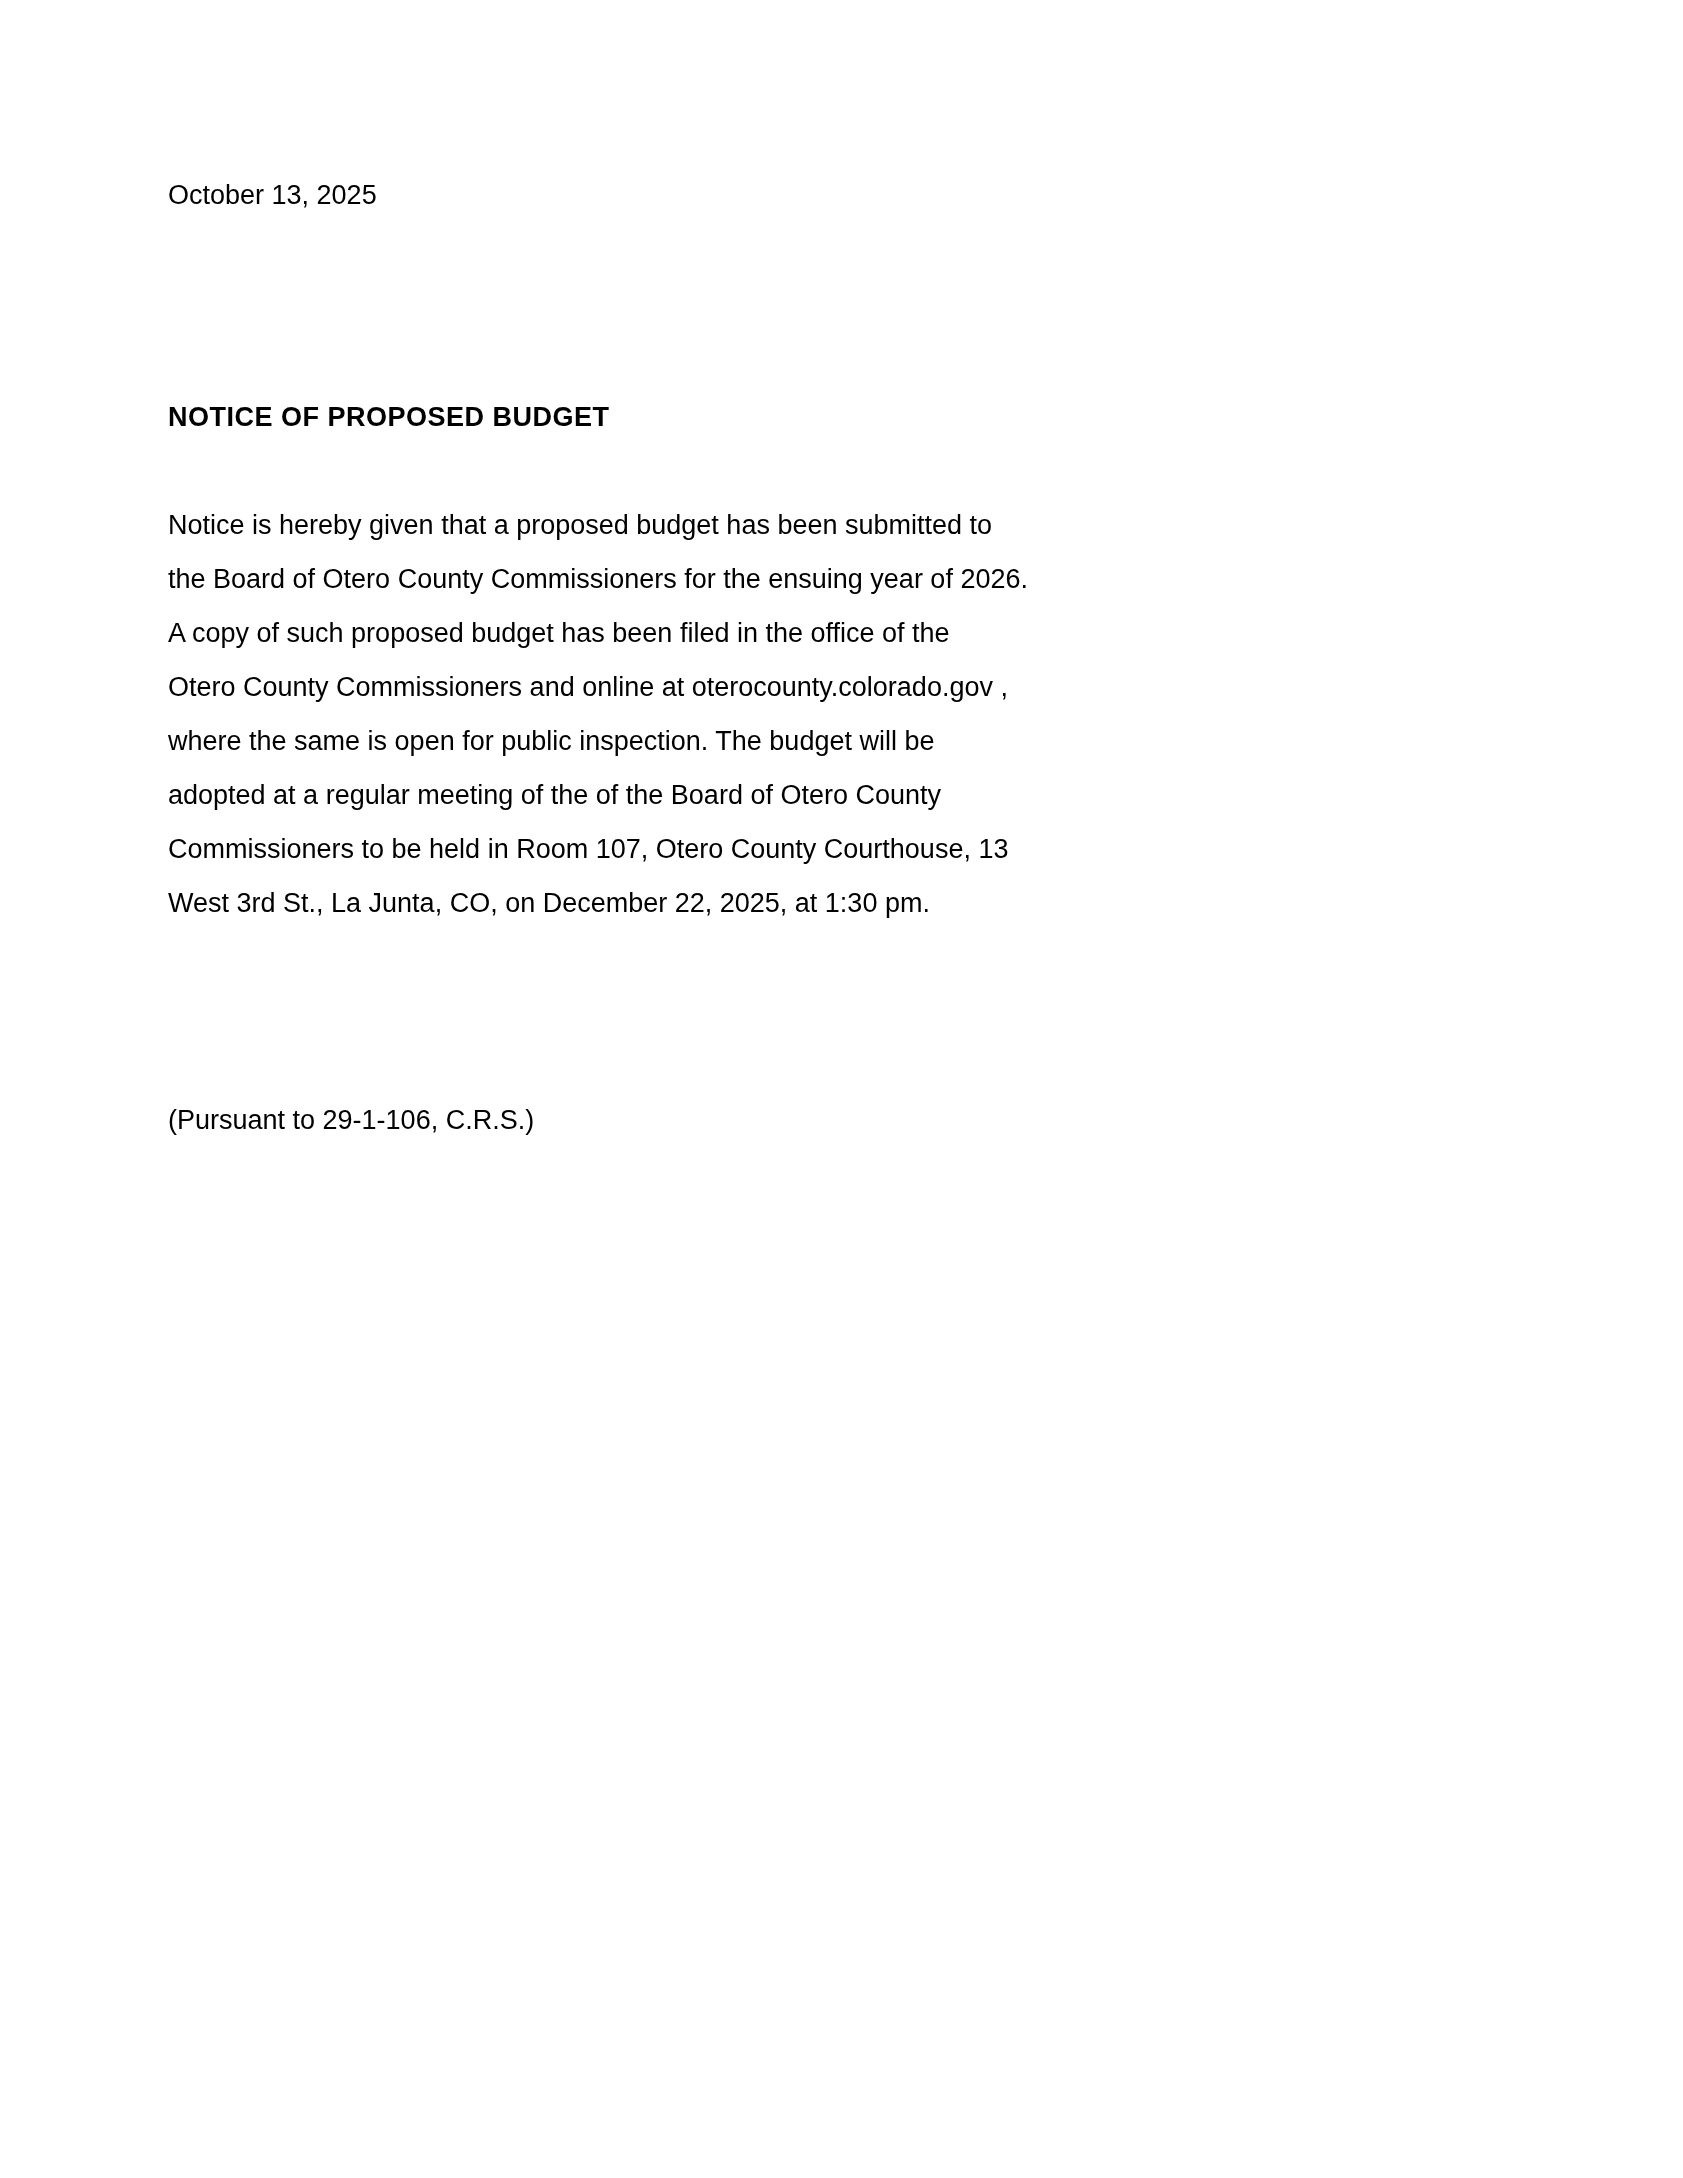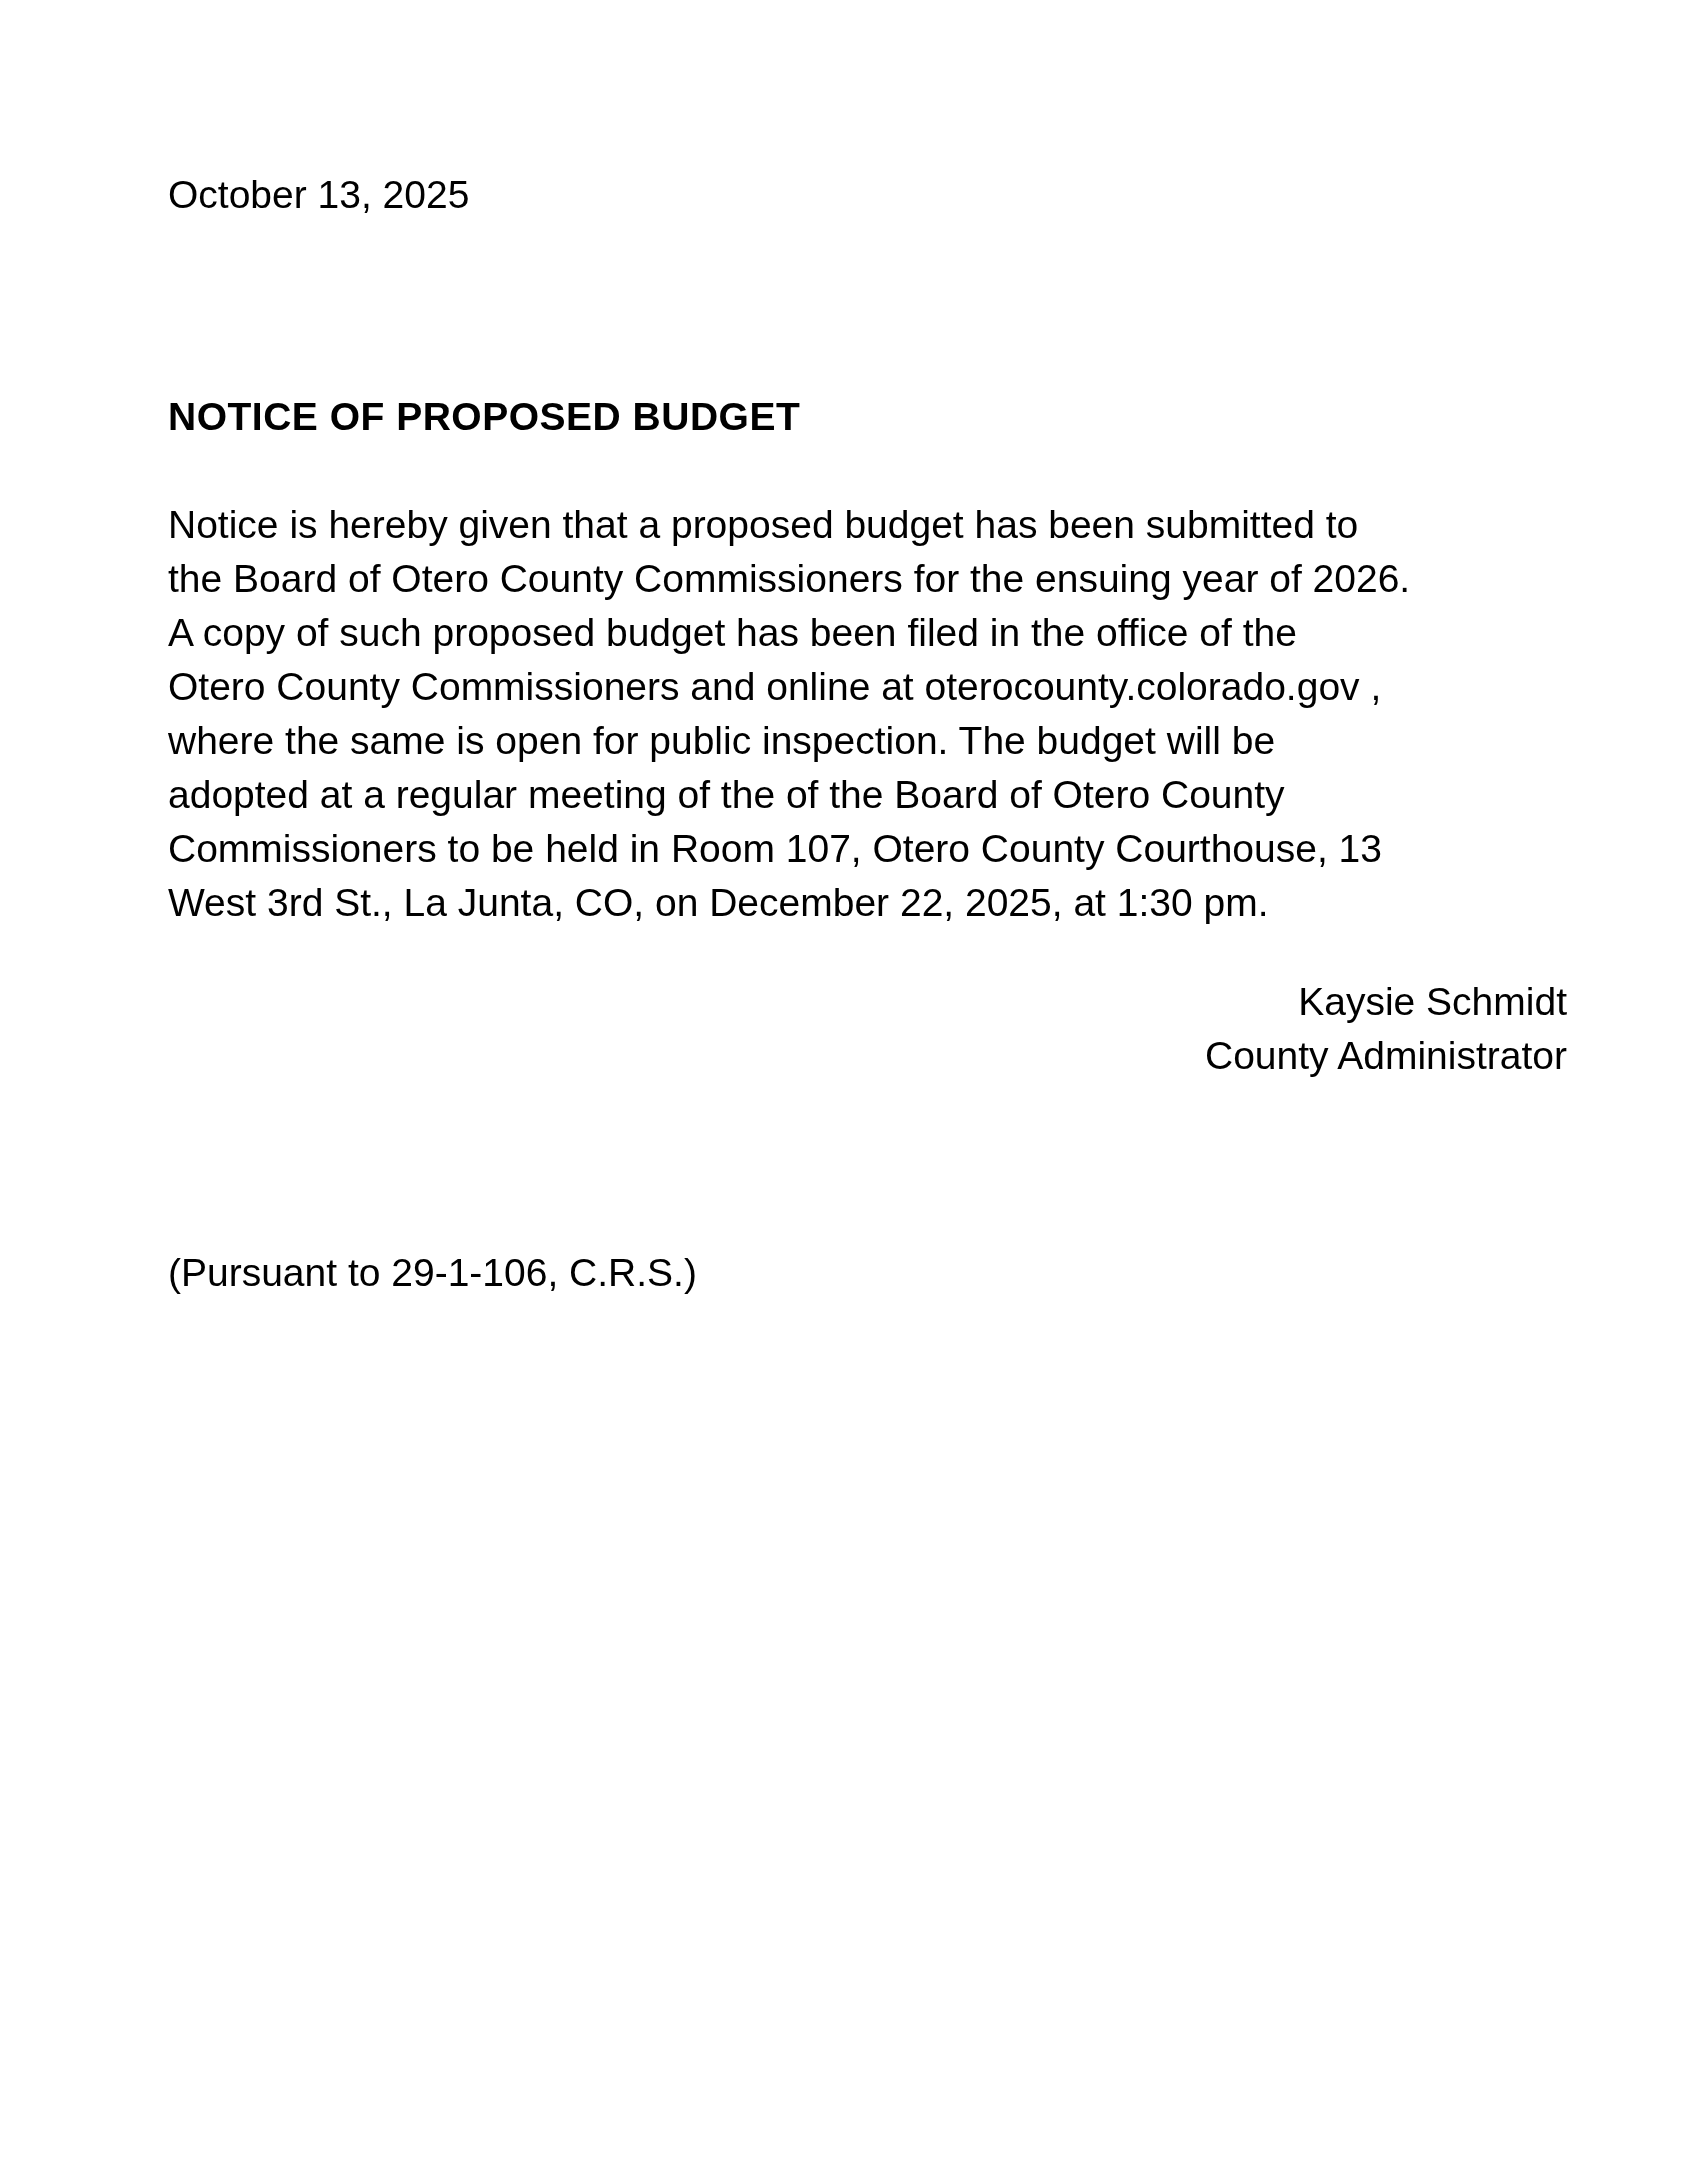--- a/index.html
+++ b/index.html
@@ -3,23 +3,23 @@
 <meta charset="utf-8">
 <style>
   html, body { margin: 0; padding: 0; background: #e8e8e8; }
   .page {
     width: 1683px;
     height: 2178px;
     box-sizing: border-box;
     background: #ffffff;
     color: #000000;
     font-family: "Liberation Sans", sans-serif;
-    font-size: 39px;
+    font-size: 27px;
     line-height: 54px;
-    padding: 168px 116px 0 168px;
+    padding: 168px 84px 0 168px;
     overflow: hidden;
     position: relative;
   }
   .date-line { text-align: left; }
   .doc-title {
     font-weight: 700;
     text-align: left;
     margin-top: 168px;
     letter-spacing: 0.5px;
   }
@@ -41,21 +41,17 @@
   <div class="para para-1">Notice is hereby given that a proposed budget has been submitted to
 the Board of Otero County Commissioners for the ensuing year of 2026.
 A copy of such proposed budget has been filed in the office of the
 Otero County Commissioners and online at oterocounty.colorado.gov ,
 where the same is open for public inspection. The budget will be
 adopted at a regular meeting of the of the Board of Otero County
 Commissioners to be held in Room 107, Otero County Courthouse, 13
 West 3rd St., La Junta, CO, on December 22, 2025, at 1:30 pm.</div>
 
 
-  <div class="signature-block">
-    <div>Kaysie Schmidt</div>
-    <div>County Administrator</div>
-  </div>
 
   <div class="citation-line">(Pursuant to 29-1-106, C.R.S.)</div>
 
 </div>
 
 
 </body></html>

